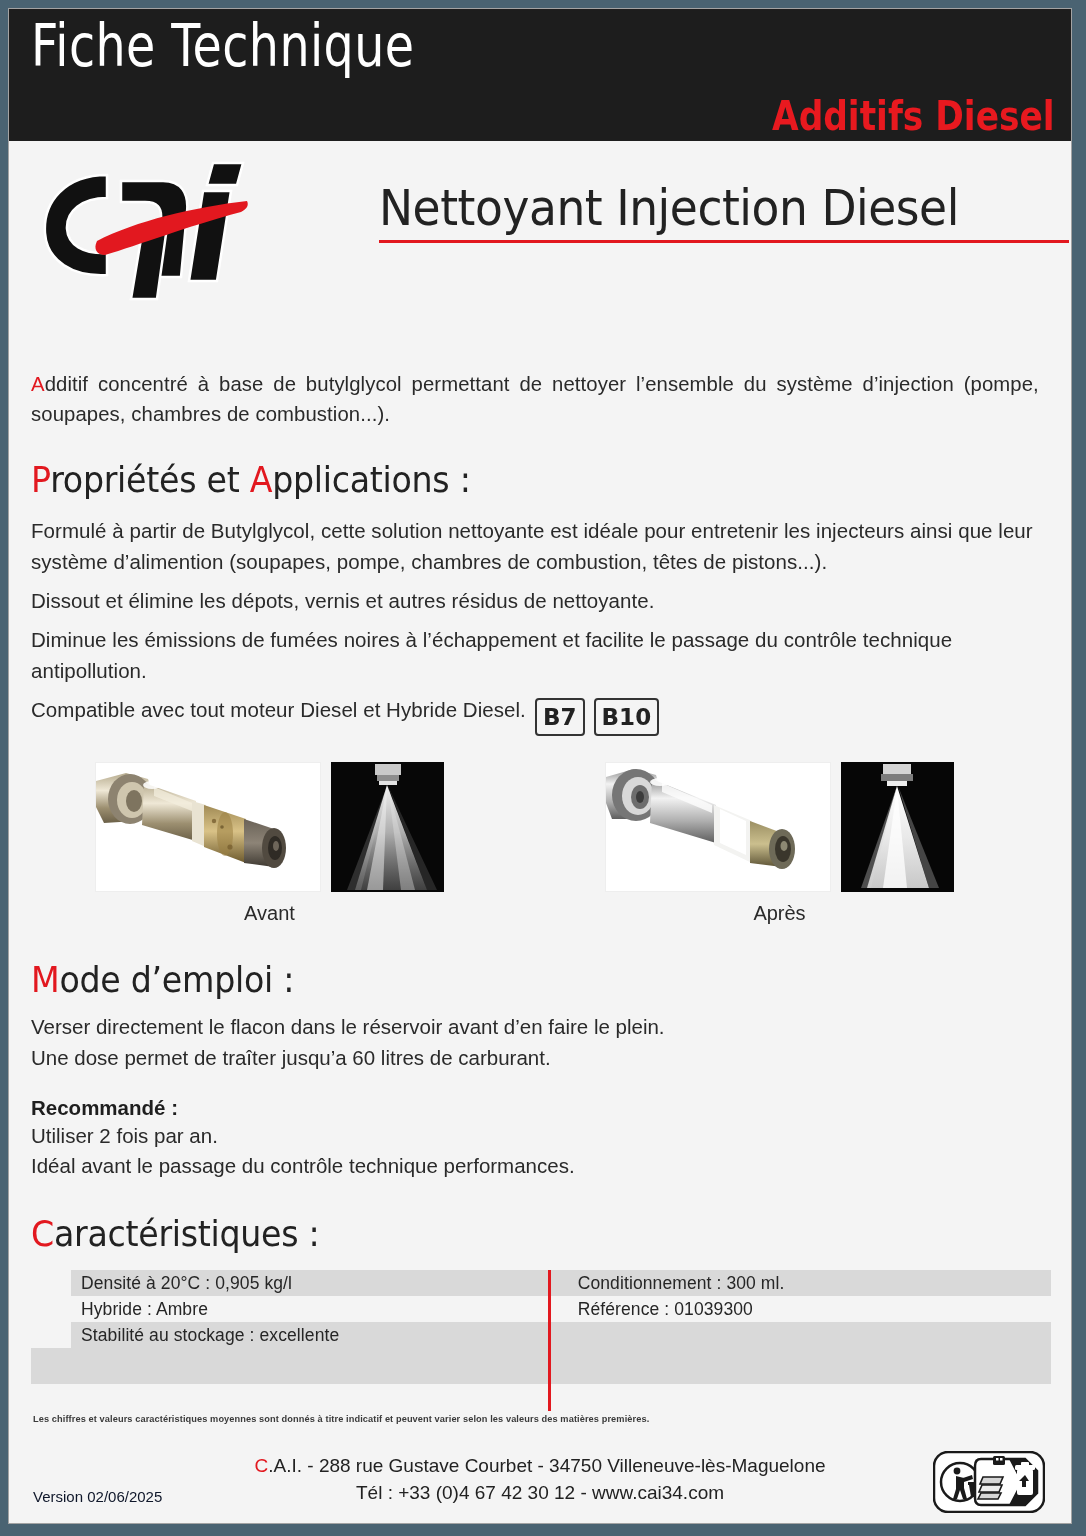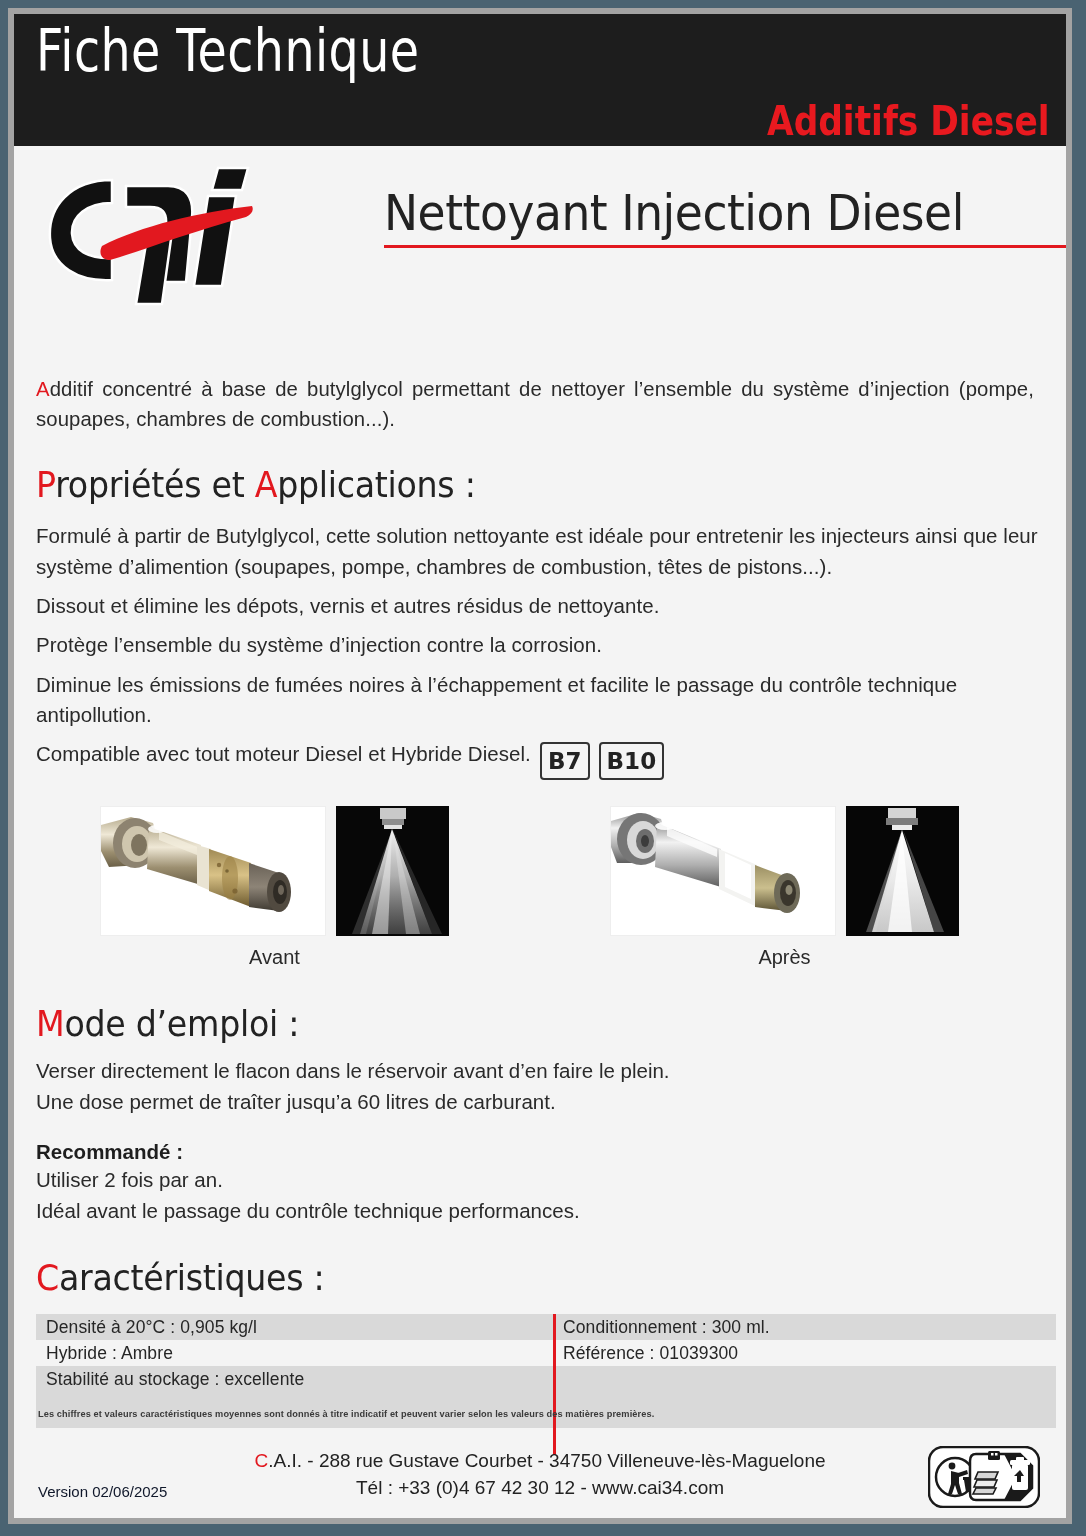--- a/index.html
+++ b/index.html
@@ -14,21 +14,21 @@
     overflow: hidden;
   }
   .page {
     position: absolute;
     left: 8px;
     top: 8px;
     width: 1064px;
     height: 1516px;
     background: #f4f4f4;
     box-sizing: border-box;
-    border: 6px solid #a3a3a3;
+    border: 1px solid #a3a3a3;
     overflow: hidden;
   }
 
   
   .header {
     position: relative;
     height: 132px;
     background: #1d1d1d;
     overflow: hidden;
   }
@@ -212,20 +212,21 @@
   .char-table {
     position: relative;
     margin-top: 6px;
     width: 1020px;
     margin-left: 0px;
   }
   .char-row {
     display: flex;
     height: 26px;
     align-items: center;
+    margin-left: 40px;
   }
   .char-row.shaded { background: #d9d9d9; }
   .char-row.plain  { background: #f4f4f4; }
   .char-cell {
     font-size: 17.5px;
     color: #262626;
     padding-left: 10px;
     box-sizing: border-box;
     letter-spacing: 0.1px;
   }
@@ -322,21 +323,20 @@
   </div>
 
   <div class="content">
 
     <p class="intro"><span class="cap-red">A</span><span>dditif concentré à base de butylglycol permettant de nettoyer l’ensemble du système d’injection (pompe, soupapes, chambres de combustion...).</span></p>
 
     <div class="section-head"><span class="cap-red">P</span><span>ropriétés et </span><span class="cap-red">A</span><span>pplications :</span></div>
 
     <p class="prop-line">Formulé à partir de Butylglycol, cette solution nettoyante est idéale pour entretenir les injecteurs ainsi que leur système d’alimention (soupapes, pompe, chambres de combustion, têtes de pistons...).</p>
     <p class="prop-line">Dissout et élimine les dépots, vernis et autres résidus de nettoyante.</p>
-    <p class="prop-line">Protège l’ensemble du système d’injection contre la corrosion.</p>
     <p class="prop-line">Diminue les émissions de fumées noires à l’échappement et facilite le passage du contrôle technique antipollution.</p>
     <p class="prop-line last"><span>Compatible avec tout moteur Diesel et Hybride Diesel.</span><span class="badges">
           <span class="badge">B7</span>
           <span class="badge">B10</span>
         </span></p>
 
     <div class="compare">
 
       <div class="cmp-group before">
         <div class="cmp-imgs">

